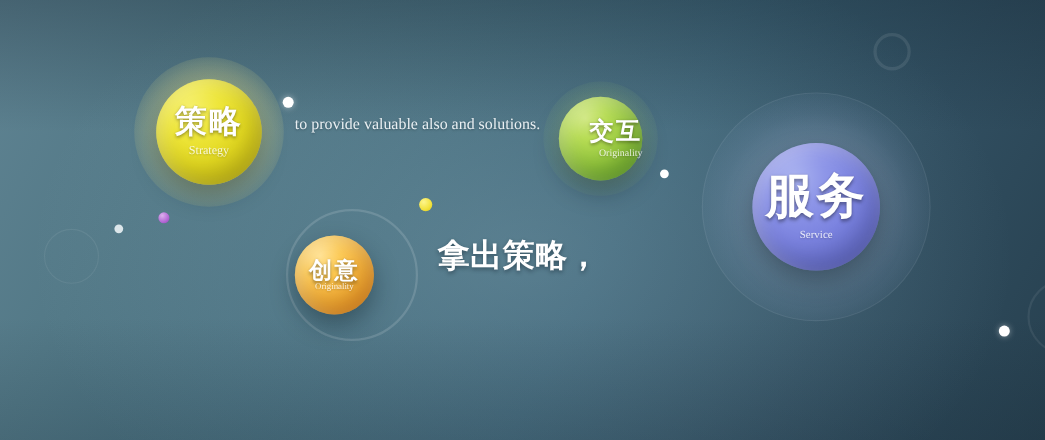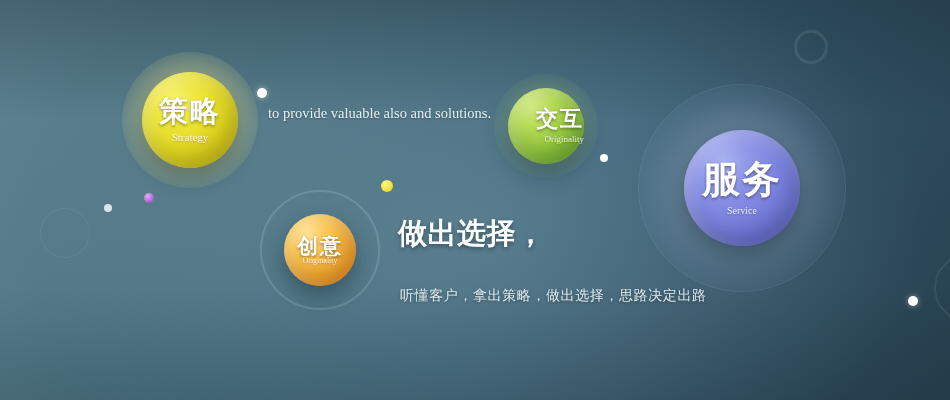--- a/index.html
+++ b/index.html
@@ -53,31 +53,31 @@
 
   
   #halo-interactive{left:494px;top:74px;width:104px;height:104px;
     background:radial-gradient(circle, rgba(190,225,140,.30) 40%, rgba(170,215,120,.12) 62%, rgba(170,215,120,0) 80%);}
   #sphere-interactive{left:508px;top:88px;width:76px;height:76px;
     background:radial-gradient(circle at 32% 26%, #cfe77f 0%, #b7dc55 24%, #95c93e 55%, #6cae2d 85%, #589722 100%);align-items:flex-end;}
   #sphere-interactive .cn{font-size:22px;}
   #sphere-interactive .en{font-size:9px;margin-top:5px;}
 
   
-  #sphere-originality{left:284px;top:214px;width:72px;height:72px;
+  #sphere-originality{left:268px;top:214px;width:72px;height:72px;
     background:radial-gradient(circle at 32% 26%, #ffe08e 0%, #fcc953 26%, #f7ad34 58%, #ef8c1c 88%, #e07c14 100%);}
   #sphere-originality .cn{font-size:21px;}
   #sphere-originality .en{font-size:8px;margin-top:0;}
 
   
   #halo-service{left:638px;top:84px;width:208px;height:208px;
     background:radial-gradient(circle, rgba(175,190,225,.26) 42%, rgba(160,180,220,.13) 58%, rgba(150,175,215,.05) 72%, rgba(150,175,215,0) 84%);}
   #sphere-service{left:684px;top:130px;width:116px;height:116px;
     background:radial-gradient(circle at 33% 26%, #a9b2f0 0%, #8e96e8 24%, #7a82df 52%, #6169c9 84%, #555db8 100%);}
-  #sphere-service .cn{font-size:38px;}
+  #sphere-service .cn{font-size:44px;}
   #sphere-service .en{font-size:10px;margin-top:8px;}
 
   
   #english-copy{
     position:absolute;left:268px;top:103px;width:230px;
     color:#e9eff2;font-size:14.5px;line-height:1.5;
     text-shadow:0 1px 2px rgba(10,25,35,.35);
   }
   #english-copy div{white-space:nowrap;}
 
@@ -135,18 +135,17 @@
   <div class="sphere" id="sphere-service">
     <span class="cn">服务</span>
     <span class="en">Service</span>
   </div>
 
   <div id="english-copy">
     <div>to provide valuable also and solutions.</div>
   </div>
 
   <div id="headline">
-    <div>做出选择，</div>
+    <div>拿出策略，</div>
   </div>
 
-  <div id="subhead">听懂客户，拿出策略，做出选择，思路决定出路</div>
 
 </div>
 
 </body></html>

